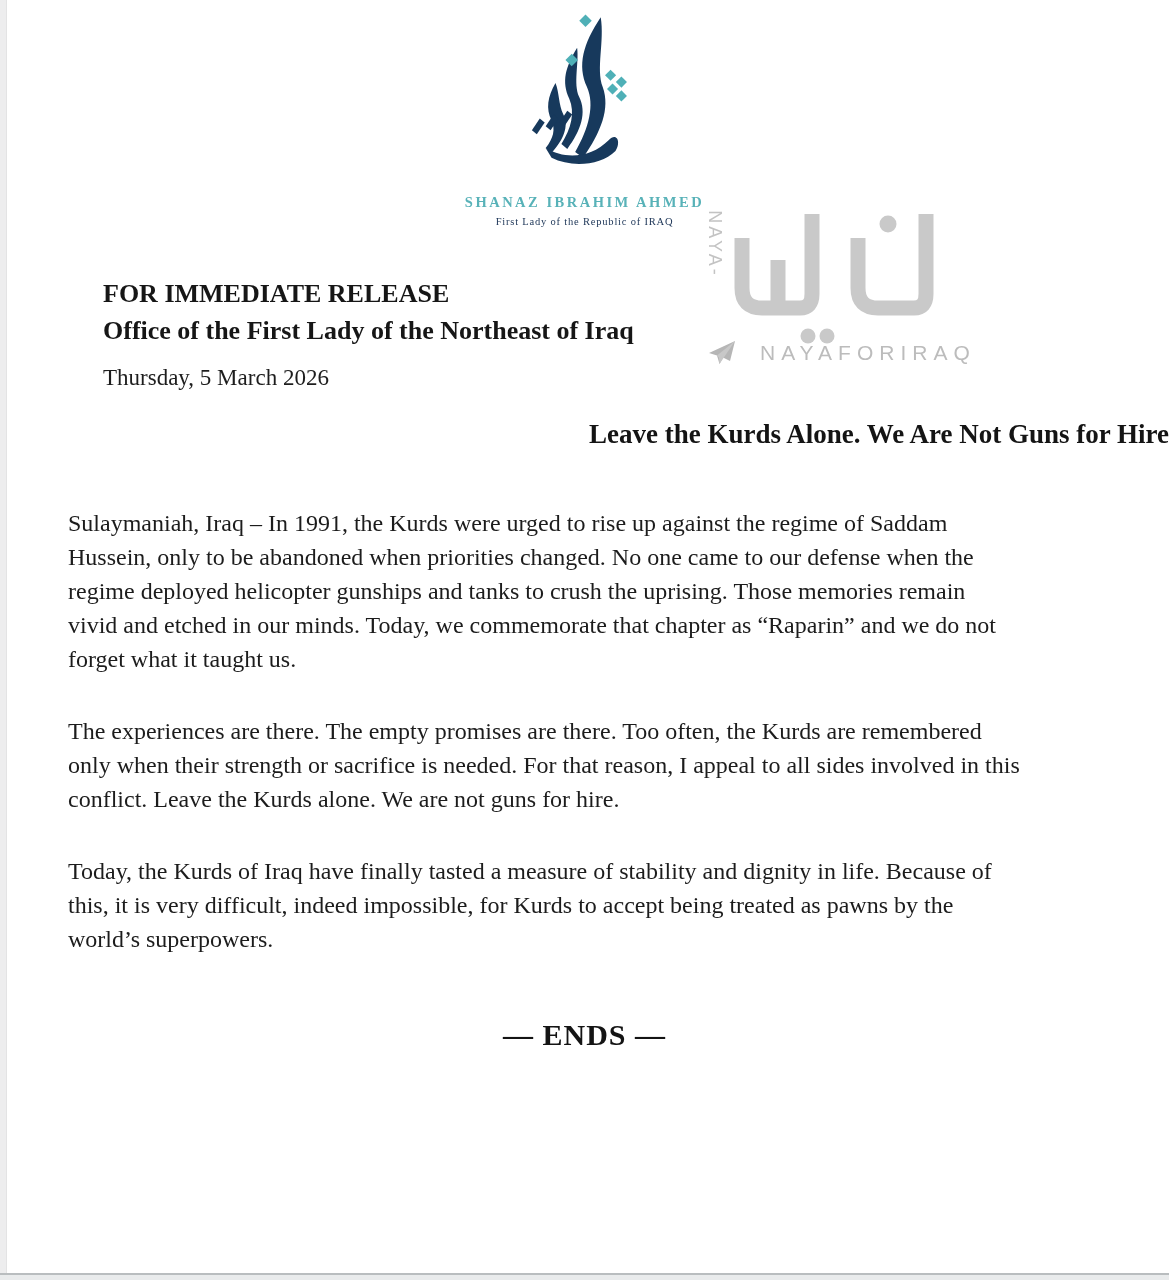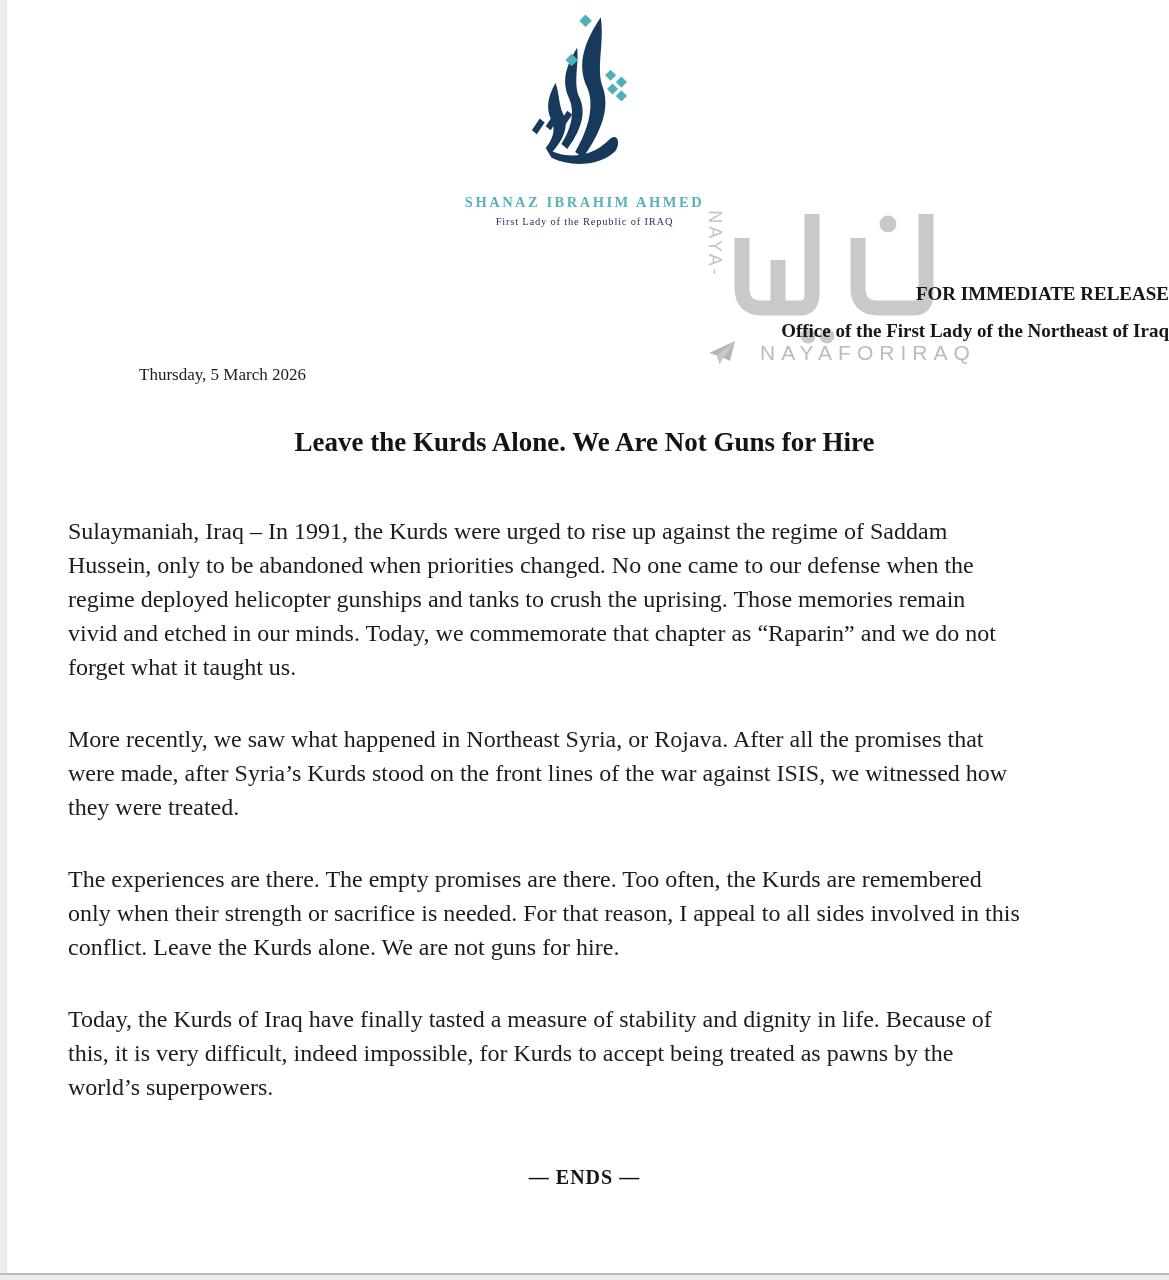--- a/index.html
+++ b/index.html
@@ -52,40 +52,40 @@
     display: flex; align-items: center; gap: 24px;
   }
   .wm-handle-text {
     font-family: "Liberation Sans", sans-serif;
     font-size: 21px; letter-spacing: 6px; color: #bcbcbc;
   }
 
   
   .release-block { margin: 48px 0 0 103px; position: relative; z-index: 2; }
   .release-line {
-    font-size: 19px; font-weight: bold; line-height: 37px; color: #161616; text-align: right;
+    font-size: 26px; font-weight: bold; line-height: 37px; color: #161616;
   }
-  .release-date { margin-top: 16px; font-size: 17px; color: #1d1d1d; margin-left: 36px; }
+  .release-date { margin-top: 16px; font-size: 23px; color: #1d1d1d; }
 
   .headline {
-    margin-top: 42px; text-align: center;
+    margin-top: 28px; text-align: right;
     font-size: 27px; font-weight: bold; color: #141414;
     position: relative; z-index: 2;
   }
 
   .body-copy { margin-left: 68px; width: 952px; position: relative; z-index: 2; }
   .body-copy p {
     font-size: 24px; line-height: 34px; color: #1c1c1c; text-align: left;
   }
   .body-copy p.first { margin-top: 56px; }
   .body-copy p + p { margin-top: 38px; }
 
   .ends {
     margin-top: 62px; text-align: center;
-    font-size: 20px; font-weight: bold; letter-spacing: 1px; color: #141414;
+    font-size: 30px; font-weight: bold; letter-spacing: 1px; color: #141414;
     position: relative; z-index: 2;
   }
 </style>
 </head>
 <body>
 
 <div class="page">
 
   <div class="edge-left"></div>
   <div class="edge-bottom"></div>
@@ -140,20 +140,19 @@
   <div class="release-block">
     <div class="release-line">FOR IMMEDIATE RELEASE</div>
     <div class="release-line">Office of the First Lady of the Northeast of Iraq</div>
     <div class="release-date">Thursday, 5 March 2026</div>
   </div>
 
   <div class="headline">Leave the Kurds Alone. We Are Not Guns for Hire</div>
 
   <div class="body-copy">
     <p class="first">Sulaymaniah, Iraq – In 1991, the Kurds were urged to rise up against the regime of Saddam Hussein, only to be abandoned when priorities changed. No one came to our defense when the regime deployed helicopter gunships and tanks to crush the uprising. Those memories remain vivid and etched in our minds. Today, we commemorate that chapter as “Raparin” and we do not forget what it taught us.</p>
-    <p>More recently, we saw what happened in Northeast Syria, or Rojava. After all the promises that were made, after Syria’s Kurds stood on the front lines of the war against ISIS, we witnessed how they were treated.</p>
     <p>The experiences are there. The empty promises are there. Too often, the Kurds are remembered only when their strength or sacrifice is needed. For that reason, I appeal to all sides involved in this conflict. Leave the Kurds alone. We are not guns for hire.</p>
     <p>Today, the Kurds of Iraq have finally tasted a measure of stability and dignity in life. Because of this, it is very difficult, indeed impossible, for Kurds to accept being treated as pawns by the world’s superpowers.</p>
   </div>
 
   <div class="ends">— ENDS —</div>
 
 </div>
 
 </body></html>

